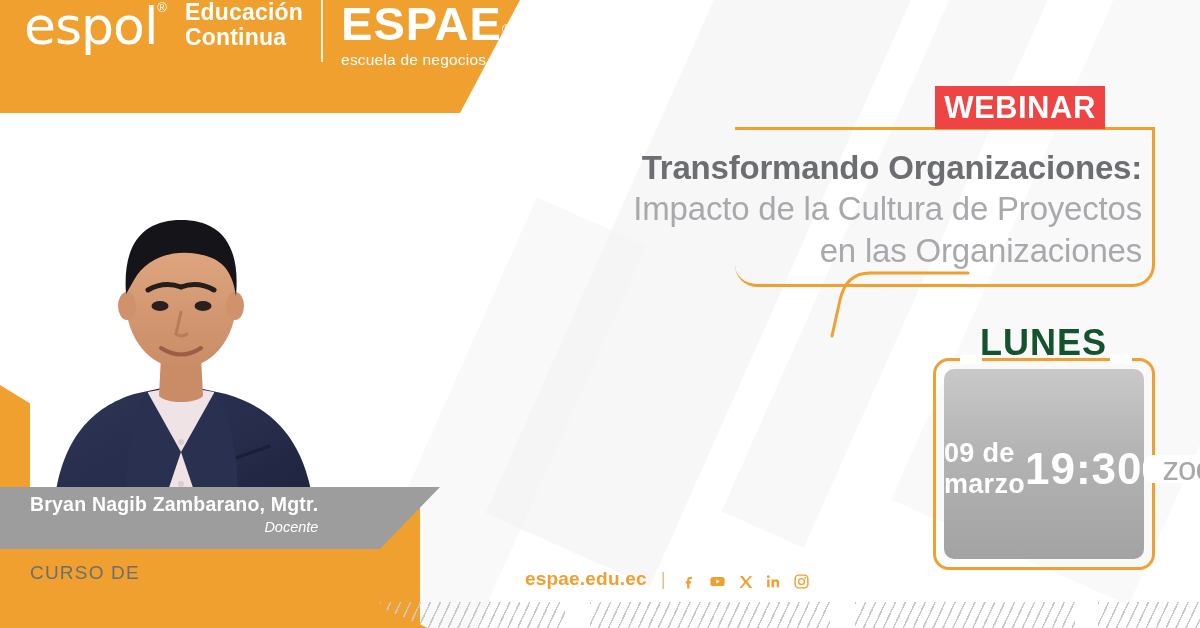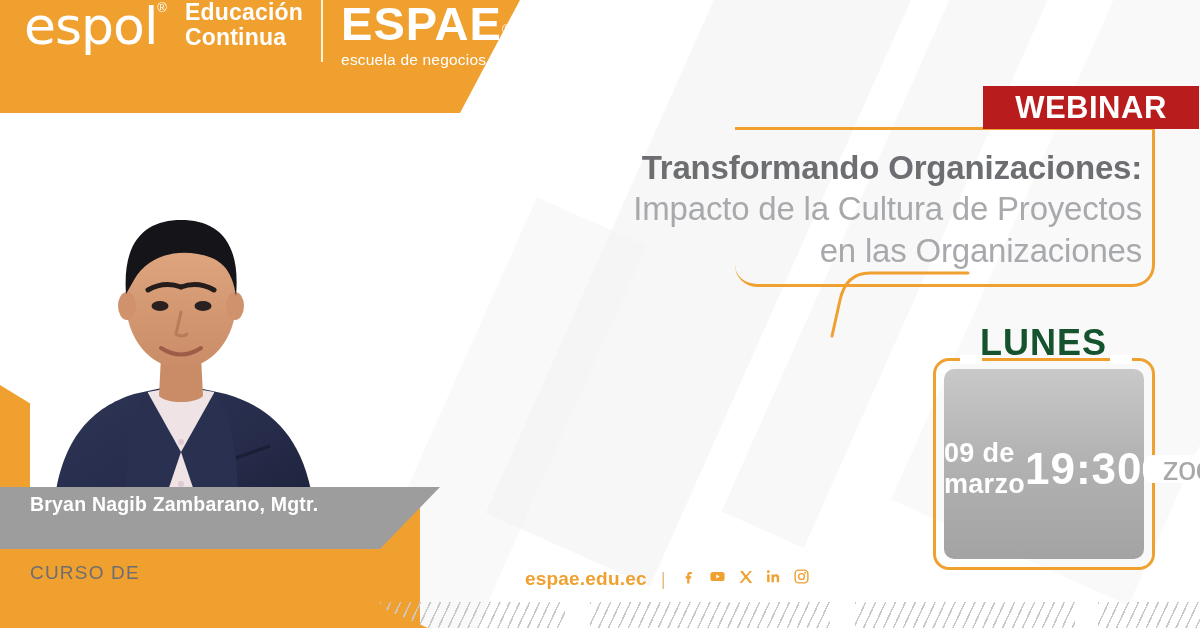--- a/index.html
+++ b/index.html
@@ -74,23 +74,23 @@
   .name-main { font-size:19.5px; font-weight:bold; letter-spacing:.2px; }
   .name-role { font-size:14.5px; font-style:italic; margin-top:3px; }
 
   
   .course-block { position:absolute; left:30px; top:562px; z-index:7; color:#6d6e71; }
   .course-small { font-size:19px; letter-spacing:1.2px; font-weight:400; }
   .course-big { font-size:25px; font-weight:bold; letter-spacing:.2px; margin-top:1px; }
 
   
   .webinar-badge {
-    position:absolute; left:935px; top:86px; width:216px; height:43px;
-    background:#b91c1c; z-index:8;
-    display:flex; align-items:center; justify-content:center;margin-left:48px;
+    position:absolute; left:935px; top:86px; width:170px; height:43px;
+    background:#ef4444; z-index:8;
+    display:flex; align-items:center; justify-content:center;
   }
   .webinar-badge span {
     color:#fff; font-size:31px; font-weight:bold; letter-spacing:.5px;
   }
 
   
   .title-frame {
     position:absolute; left:735px; top:127px; width:420px; height:160px;
     border:3px solid #efa02f; border-radius:0 0 22px 22px;
     border-top:3px solid #efa02f; border-left:none;
@@ -132,21 +132,21 @@
   .sep-line { width:152px; height:3px; background:#efa02f; margin:7px 0 4px; }
   .date-time { color:#fff; font-size:44px; font-weight:bold; letter-spacing:1px; line-height:1.05; }
   .sep-line2 { width:152px; height:3px; background:#efa02f; margin:6px 0 9px; }
   .zoom-pill {
     width:160px; height:28px; background:#fff; border-radius:10px;
     display:flex; align-items:center; justify-content:flex-start;padding-left:20px;
   }
   .zoom-pill span { color:#a8a8a8; font-size:33px; font-weight:400; letter-spacing:-1px; }
 
   
-  .footer { position:absolute; left:525px; top:568px; display:flex; align-items:flex-start; gap:10px; z-index:9; }
+  .footer { position:absolute; left:525px; top:568px; display:flex; align-items:flex-end; gap:10px; z-index:9; }
   .site { color:#efa02f; font-size:19px; font-weight:bold; letter-spacing:.2px; }
   .f-div { color:#e3c089; font-size:19px; margin:0 4px; }
   .socials { display:flex; align-items:center; gap:11px; }
   .socials svg { display:block; }
 
   
   .hatch {
     position:absolute; bottom:0; height:26px;
     background-image:repeating-linear-gradient(115deg,#c9c9c9 0 1.5px, transparent 1.5px 9px);
     z-index:3;
@@ -269,20 +269,21 @@
     <div class="date-time">19:30</div>
     <div class="sep-line2"></div>
     <div class="zoom-pill">
       <span>zoom</span>
     </div>
   </div>
 
   <div class="name-banner"></div>
   <div class="name-text">
     <div class="name-main">Bryan Nagib Zambarano, Mgtr.</div>
+    <div class="name-role">Docente</div>
   </div>
 
   <div class="course-block">
     <div class="course-small">CURSO DE</div>
   </div>
 
   <div class="footer">
     <span class="site">espae.edu.ec</span>
     <span class="f-div">|</span>
     <div class="socials">

